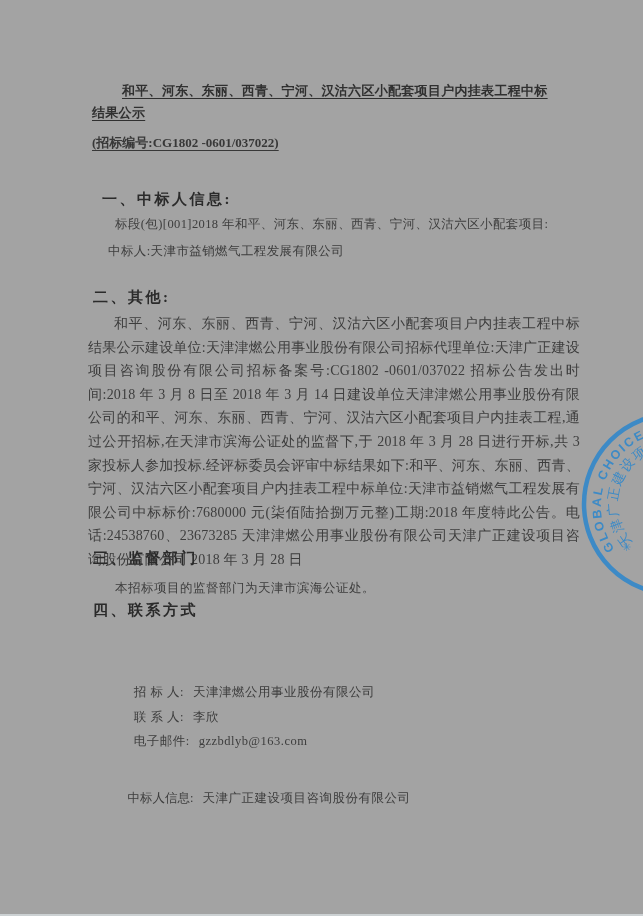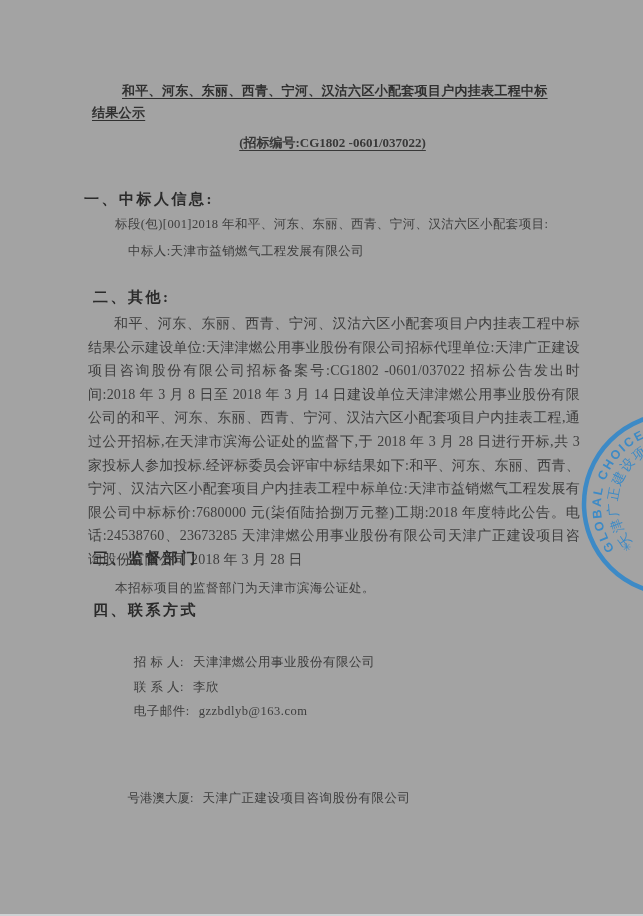--- a/index.html
+++ b/index.html
@@ -18,48 +18,48 @@
     left:92px; top:80px; width:466px;
     font-size:13px; line-height:21.5px;
     font-weight:600; color:#303030;
     text-indent:30px;
     text-decoration:underline;
     text-underline-offset:3px;
     letter-spacing:0.3px;
   }
   .tender-no {
     left:92px; top:134px; width:481px;
-    text-align:center; font-size:13px; color:#383838;
+    text-align:left; font-size:13px; color:#383838;
     font-weight:600;
   }
   .tender-no span { text-decoration:underline; text-underline-offset:3px; }
 
   .sec-heading {
     font-size:15px; font-weight:bold; color:#2b2b2b;
     letter-spacing:2.5px;
   }
-  .h1 { left:84px; top:190px; }
+  .h1 { left:102px; top:190px; }
   .h2 { left:93px; top:288px; }
   .h3 { left:93px; top:549px; }
   .h4 { left:93px; top:601px; }
 
   .lot-line { left:115px; top:216px; font-size:12.5px; color:#3d3d3d; letter-spacing:0.4px;text-align:center; }
   .winner-line { left:92px; top:243px; width:500px; font-size:12.5px; color:#3d3d3d; }
-  .winner-pair { margin-left:36px; letter-spacing:0.4px; }
+  .winner-pair { margin-left:16px; letter-spacing:0.4px; }
   .price-pair { position:absolute; left:300px; top:0; letter-spacing:0.4px; }
 
   .body-par {
     left:88px; top:312px; width:492px;
     font-size:14px; line-height:23.6px;
     text-align:justify; text-indent:26px;
     color:#3d3d3d; letter-spacing:0.2px;
   }
   .sup-par { left:115px; top:580px; font-size:12.5px; color:#3d3d3d; letter-spacing:0.5px; }
 
-  .contact-block { left:115px; top:626px; font-size:12.5px; color:#3d3d3d; }
+  .contact-block { left:115px; top:656px; font-size:12.5px; color:#3d3d3d; }
   .contact-row { height:24.3px; line-height:24.3px; white-space:pre; }
   .contact-row .label { letter-spacing:0.5px; }
   .contact-row .value { margin-left:9px; letter-spacing:0.5px; }
 
   .agency-line { left:115px; top:775px; font-size:12.5px; color:#3d3d3d; white-space:pre; }
   .agency-line .value { margin-left:9px; letter-spacing:0.5px; }
 
   .seal-wrap { left:560px; top:395px; width:130px; height:230px; pointer-events:none; }
   .seal-wrap svg { opacity:0.88; }
 
@@ -103,21 +103,21 @@
     </div>
     <div class="contact-row">
       <span class="label">联 系 人:</span><span class="value">李欣</span>
     </div>
     <div class="contact-row">
       <span class="label">电子邮件:</span><span class="value">gzzbdlyb@163.com</span>
     </div>
   </div>
 
   <div class="abs agency-line">
-    <span class="label">号港澳大厦:</span><span class="value">天津广正建设项目咨询股份有限公司</span>
+    <span class="label">中标人信息:</span><span class="value">天津广正建设项目咨询股份有限公司</span>
   </div>
 
   <div class="abs seal-wrap">
     <svg width="130" height="230" viewBox="0 0 130 230">
       <defs>
         <path id="ringPath" d="M 61 162 A 75 75 0 0 1 167 56" fill="none"></path>
         <path id="innerPath" d="M 74 149 A 56 56 0 0 1 154 69" fill="none"></path>
       </defs>
       <circle cx="114" cy="109" r="90" fill="none" stroke="#2f87cb" stroke-width="4.5"></circle>
       <text font-family="Liberation Sans, sans-serif" font-size="12.5" font-weight="bold" letter-spacing="2.2" fill="#2f87cb">

